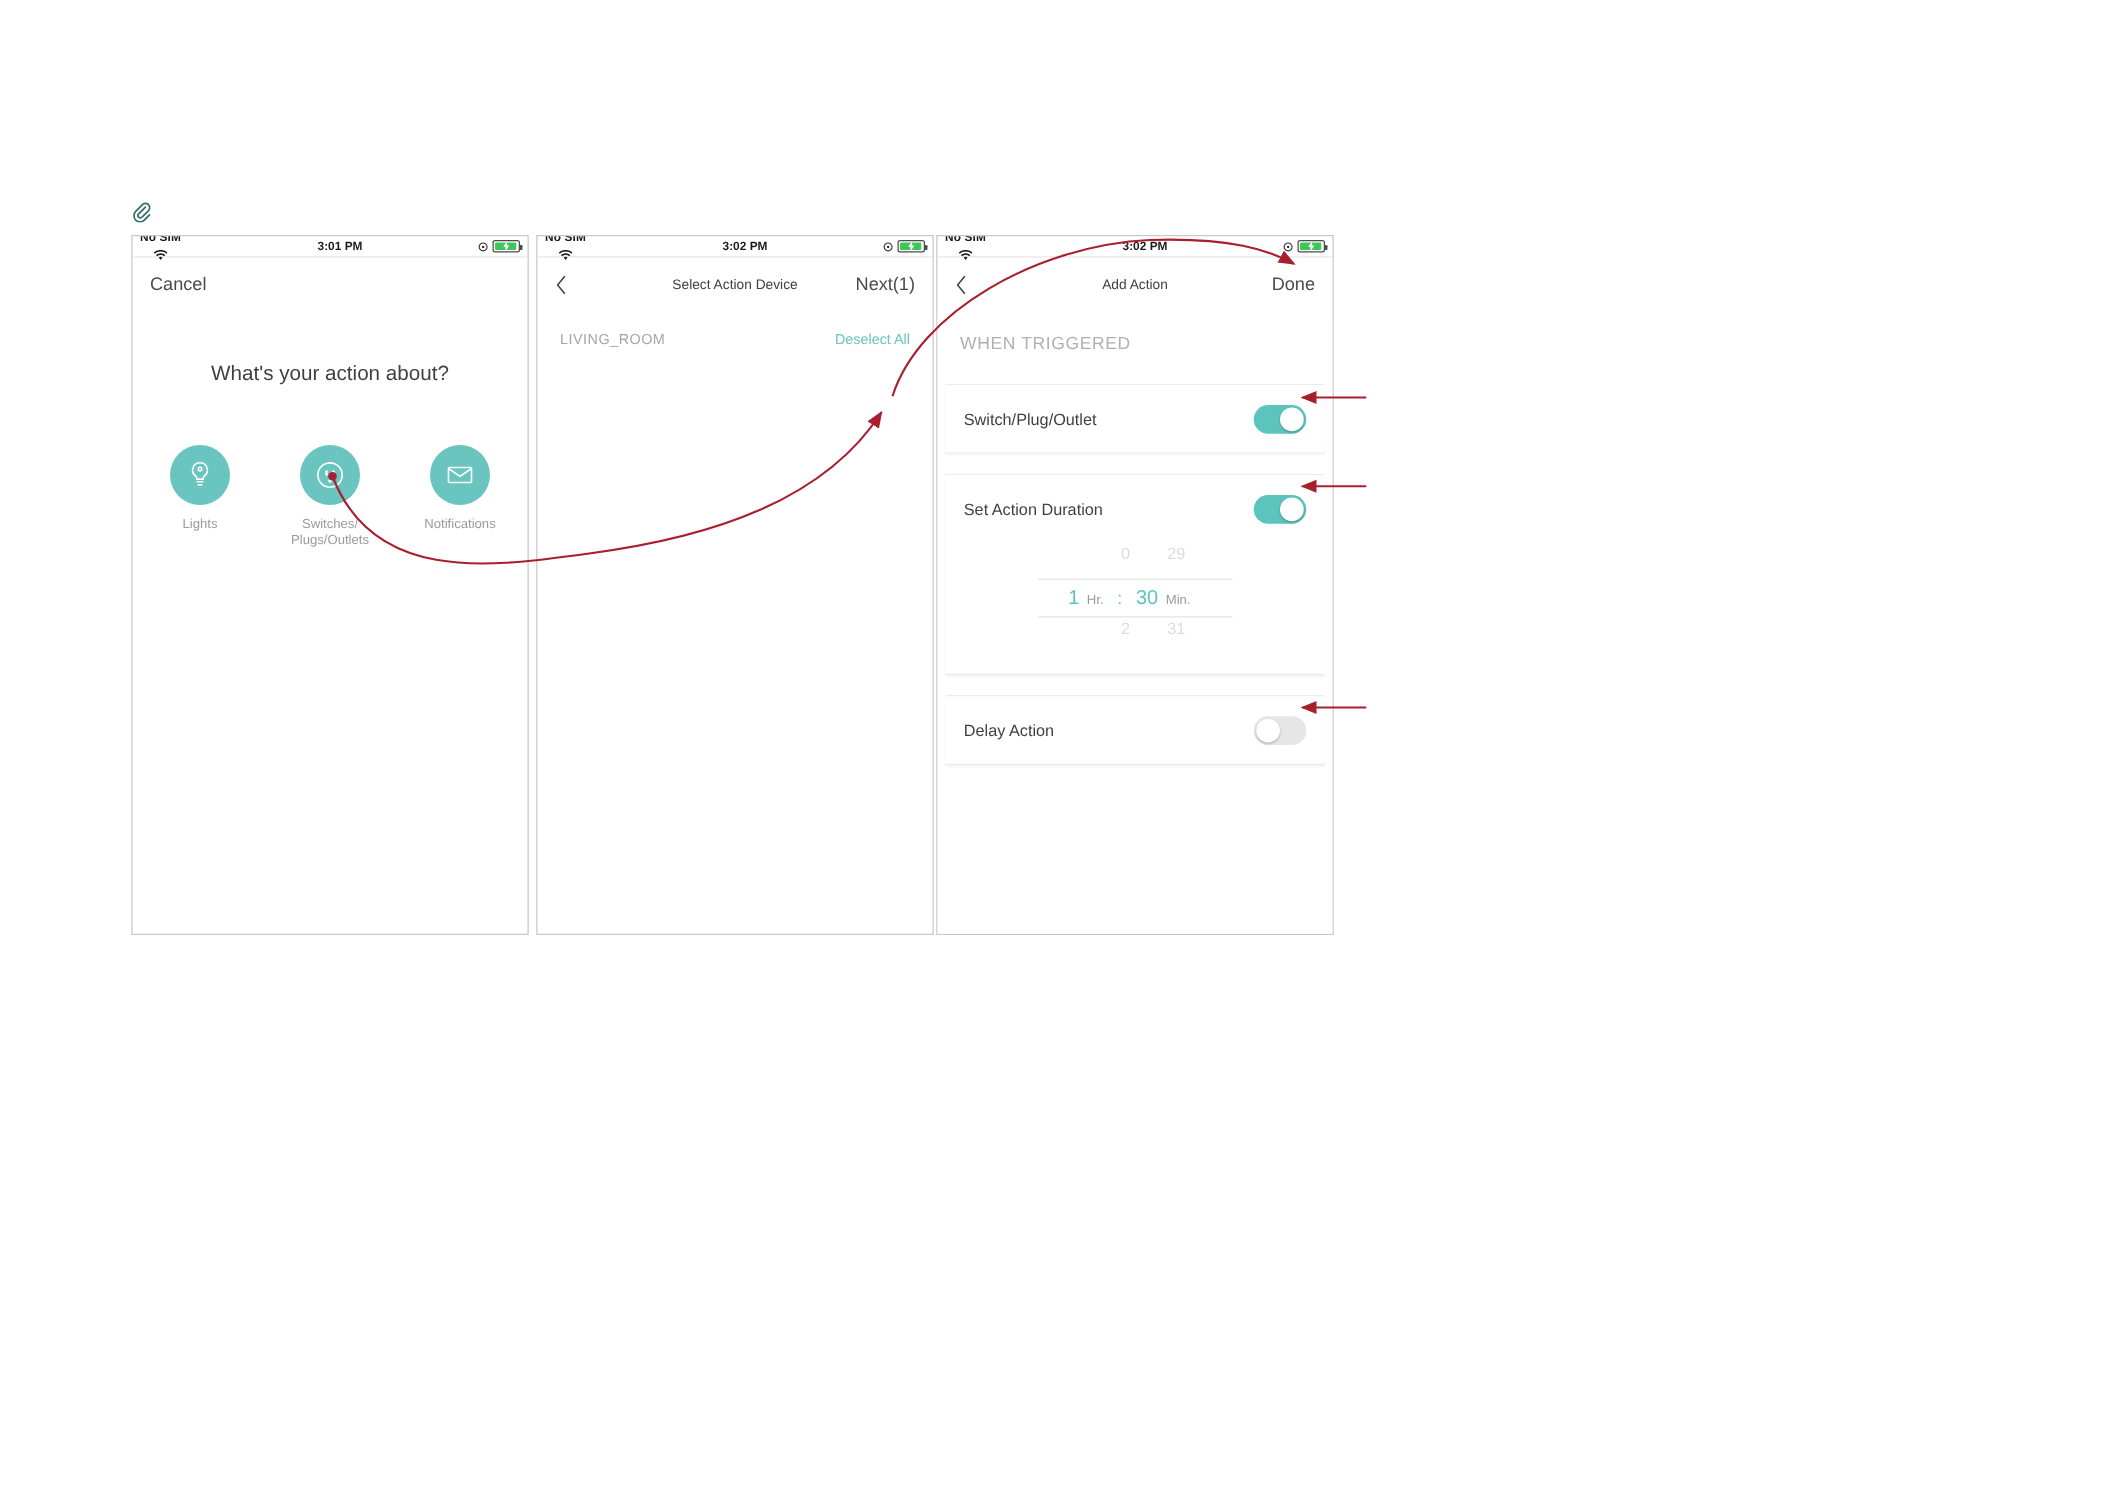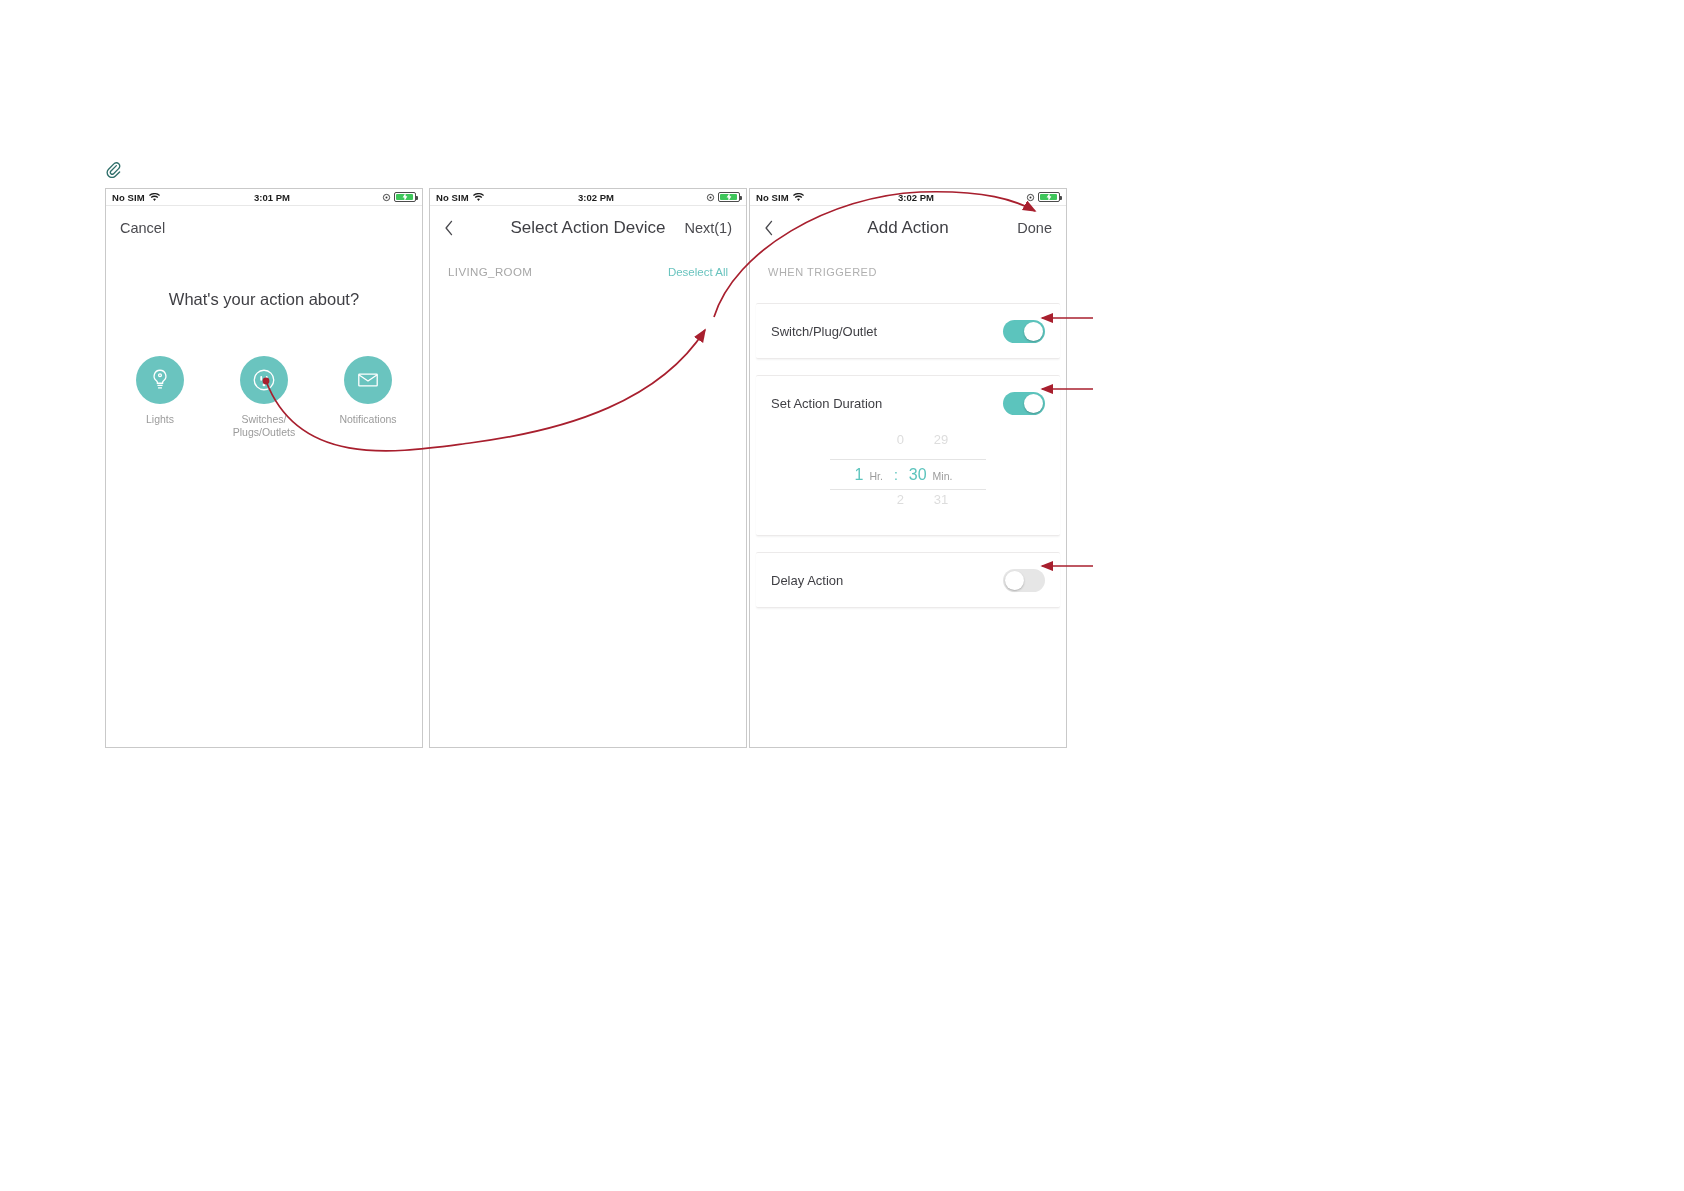--- a/index.html
+++ b/index.html
@@ -46,21 +46,21 @@
     display: flex;
     align-items: center;
     position: relative;
     font-size: 9.5px;
     font-weight: bold;
     color: #1c1c1c;
     padding: 0 6px;
     box-sizing: border-box;
     border-bottom: 1px solid #e8e8e8;
   }
-  .sb-left { display: flex; align-items: center; gap: 4px; }
+  .sb-left { display: flex; align-items: center; gap: 4px; flex-direction: column; }
   .sb-carrier { letter-spacing: 0.1px; }
   .wifi-icon { width: 11px; height: 9px; display: block; }
   .sb-time {
     position: absolute;
     left: 16px; right: 0;
     text-align: center;
     font-size: 9.5px;
     font-weight: bold;
     pointer-events: none;
   }
@@ -107,21 +107,21 @@
     display: flex;
     align-items: center;
     position: relative;
     padding: 0 14px;
     box-sizing: border-box;
   }
   .nav-title {
     position: absolute;
     left: 0; right: 0;
     text-align: center;
-    font-size: 17px;
+    font-size: 11px;
     color: #3f3f44;
     pointer-events: none;
   }
   .nav-left-text {
     font-size: 14.5px;
     color: #4a4a4f;
     position: relative;
     z-index: 2;
   }
   .nav-right-text {
@@ -226,21 +226,21 @@
     display: flex;
     align-items: center;
     justify-content: center;
     color: #fff;
     flex: none;
   }
 
   
   .s3-body { background: #ffffff; height: 100%; }
   .s3-section-label {
-    font-size: 11px;
+    font-size: 14px;
     color: #b0b0b0;
     letter-spacing: 0.5px;
     padding: 16px 18px 9px 18px;
   }
   .card {
     background: #ffffff;
     border-top: 1px solid #eceaea;
     border-bottom: 1px solid #eceaea;
     margin: 16px 6px 10px 6px;
     box-shadow: 0 1px 2px rgba(0,0,0,0.05);

